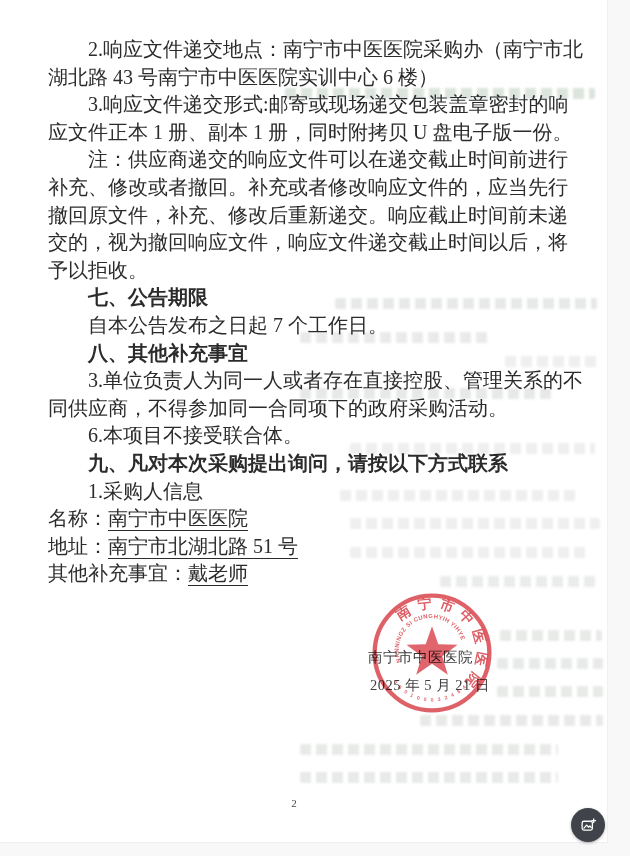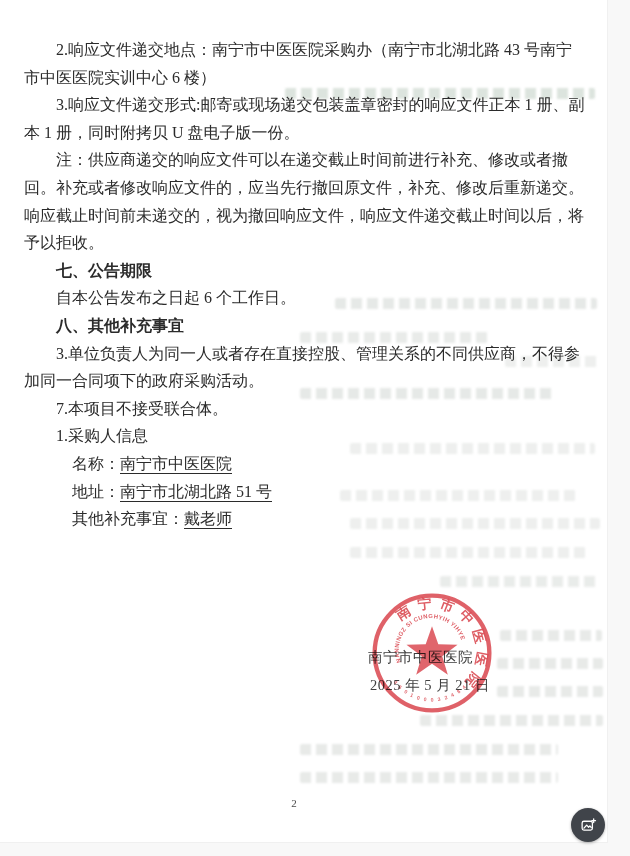--- a/index.html
+++ b/index.html
@@ -14,29 +14,29 @@
   .paper {
     position: absolute; left: 0; top: 0;
     width: 608px; height: 843px;
     background: #ffffff;
     border-right: 1px solid #f0f0f0;
     border-bottom: 1px solid #f0f0f0;
   }
   .content {
     position: absolute; left: 0; top: 36px;
     width: 608px;
-    padding-left: 24px; padding-right: 22px;
+    padding-left: 48px; padding-right: 22px;
     color: #2b2b2b;
-    font-size: 16px;
+    font-size: 20px;
     line-height: 27.6px;
     z-index: 2;
   }
   .para { text-indent: 2em; }
   .heading { text-indent: 2em; font-weight: bold; font-family: Liberation Serif, serif; }
-  .line { text-indent: 0; margin-left: 48px; }
+  .line { text-indent: 0; }
   .u { border-bottom: 1px solid #2b2b2b; padding-bottom: 1px; }
   
   .ghost {
     position: absolute; height: 11px; z-index: 1;
     background: repeating-linear-gradient(90deg,
       rgba(150,160,152,0.55) 0px, rgba(150,160,152,0.55) 11px,
       rgba(150,160,152,0.0) 11px, rgba(150,160,152,0.0) 16px);
     filter: blur(1.1px);
     border-radius: 2px;
   }
@@ -93,24 +93,25 @@
 <div class="ghost" style="left:497px; top:686px; width:106px; opacity:.40;"></div>
 <div class="ghost" style="left:420px; top:715px; width:183px; opacity:.40;"></div>
 <div class="ghost" style="left:300px; top:744px; width:258px; opacity:.40;"></div>
 <div class="ghost" style="left:300px; top:772px; width:258px; opacity:.40;"></div>
 
 <div class="content">
   <p class="para">2.响应文件递交地点：南宁市中医医院采购办（南宁市北湖北路 43 号南宁市中医医院实训中心 6 楼）</p>
   <p class="para">3.响应文件递交形式:邮寄或现场递交包装盖章密封的响应文件正本 1 册、副本 1 册，同时附拷贝 U 盘电子版一份。</p>
   <p class="para">注：供应商递交的响应文件可以在递交截止时间前进行补充、修改或者撤回。补充或者修改响应文件的，应当先行撤回原文件，补充、修改后重新递交。响应截止时间前未递交的，视为撤回响应文件，响应文件递交截止时间以后，将予以拒收。</p>
   <p class="heading">七、公告期限</p>
-  <p class="para">自本公告发布之日起 6 个工作日。</p>
+  <p class="para">自本公告发布之日起 7 个工作日。</p>
   <p class="heading">八、其他补充事宜</p>
   <p class="para">3.单位负责人为同一人或者存在直接控股、管理关系的不同供应商，不得参加同一合同项下的政府采购活动。</p>
-  <p class="para">7.本项目不接受联合体。</p>
+  <p class="para">6.本项目不接受联合体。</p>
+  <p class="heading">九、凡对本次采购提出询问，请按以下方式联系</p>
   <p class="para">1.采购人信息</p>
 
   <p class="line"><span>名称：</span><span class="u">南宁市中医医院</span></p>
   <p class="line"><span>地址：</span><span class="u">南宁市北湖北路 51 号</span></p>
   <p class="line"><span>其他补充事宜：</span><span class="u">戴老师</span></p>
 </div>
 
 <div class="seal-wrap">
   <svg viewBox="0 0 120 120" width="124" height="124">
     <defs>

